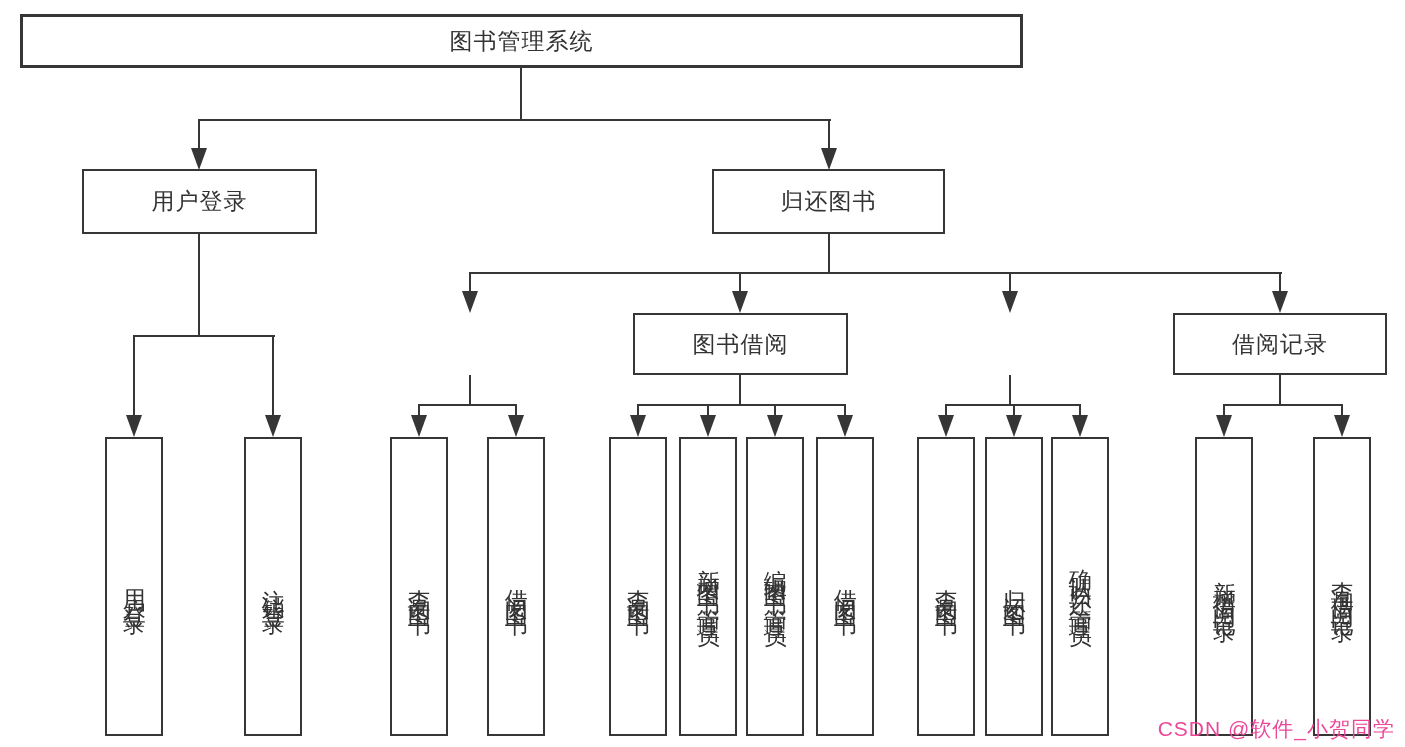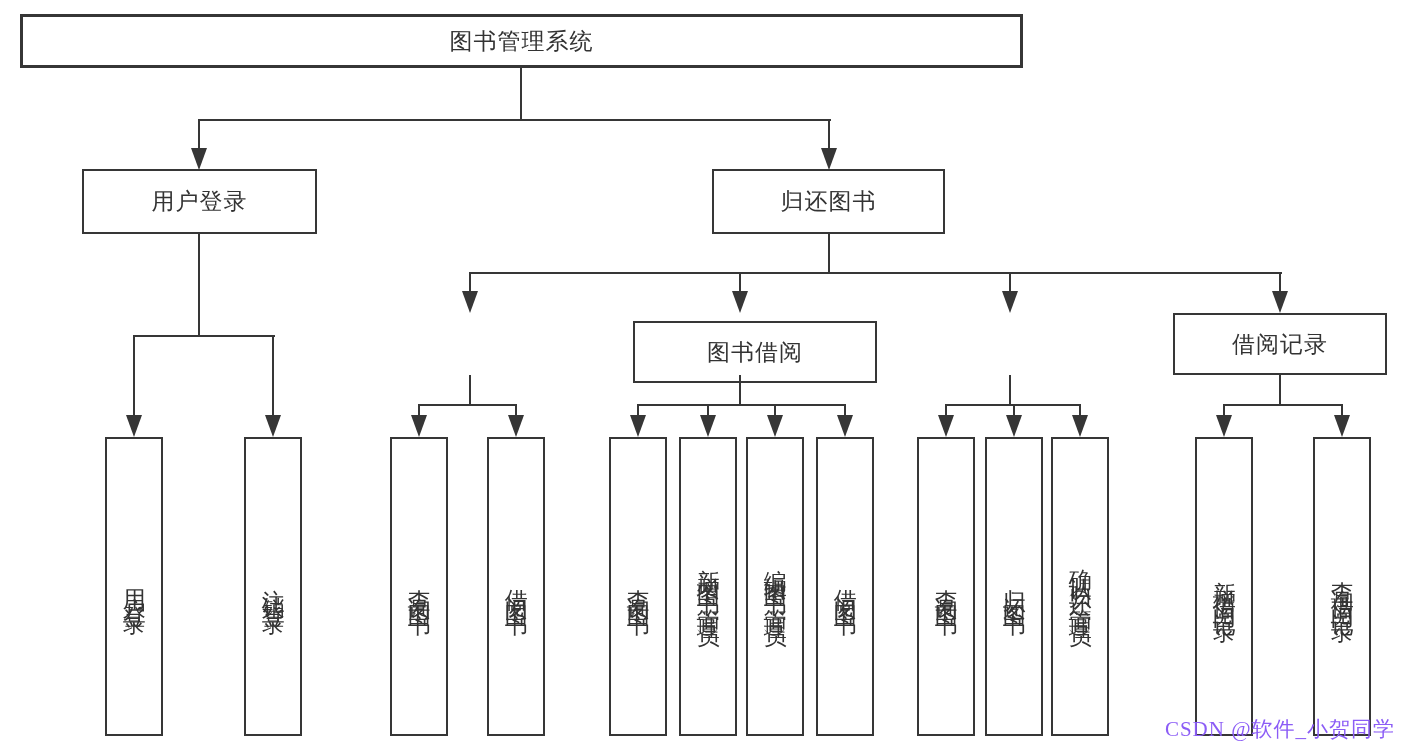--- a/index.html
+++ b/index.html
@@ -51,24 +51,23 @@
     height: 0;
     border-left: 8px solid transparent;
     border-right: 8px solid transparent;
     border-top: 22px solid #363636;
   }
   .watermark {
     position: absolute;
     top: 715px;
     right: 10px;
     font-size: 21px;
-    color: #8b5cf6;
+    color: #ec4899;
     letter-spacing: 1px;
     white-space: nowrap;
-    font-family: Liberation Serif, serif;
   }
 </style>
 </head>
 <body>
 
 <div class="stage">
 
   <div class="node h-label root-box" style="left:20px; top:14px; width:1003px; height:54px;">
     <span>图书管理系统</span>
   </div>
@@ -98,21 +97,21 @@
   <div class="hline" style="left:469px; top:272px; width:813px;"></div>
   <div class="vline" style="left:469px; top:274px; height:20px;"></div>
   <div class="arrow" style="left:462px; top:291px;"></div>
   <div class="vline" style="left:739px; top:274px; height:20px;"></div>
   <div class="arrow" style="left:732px; top:291px;"></div>
   <div class="vline" style="left:1009px; top:274px; height:20px;"></div>
   <div class="arrow" style="left:1002px; top:291px;"></div>
   <div class="vline" style="left:1279px; top:274px; height:20px;"></div>
   <div class="arrow" style="left:1272px; top:291px;"></div>
 
-  <div class="node h-label" style="left:633px; top:313px; width:244px; height:62px;margin-top:8px;">
+  <div class="node h-label" style="left:633px; top:313px; width:215px; height:62px;">
     <span>图书借阅</span>
   </div>
   <div class="node h-label" style="left:1173px; top:313px; width:214px; height:62px;">
     <span>借阅记录</span>
   </div>
 
   <div class="vline" style="left:469px; top:375px; height:31px;"></div>
   <div class="hline" style="left:418px; top:404px; width:99px;"></div>
   <div class="vline" style="left:418px; top:406px; height:12px;"></div>
   <div class="arrow" style="left:411px; top:415px;"></div>

